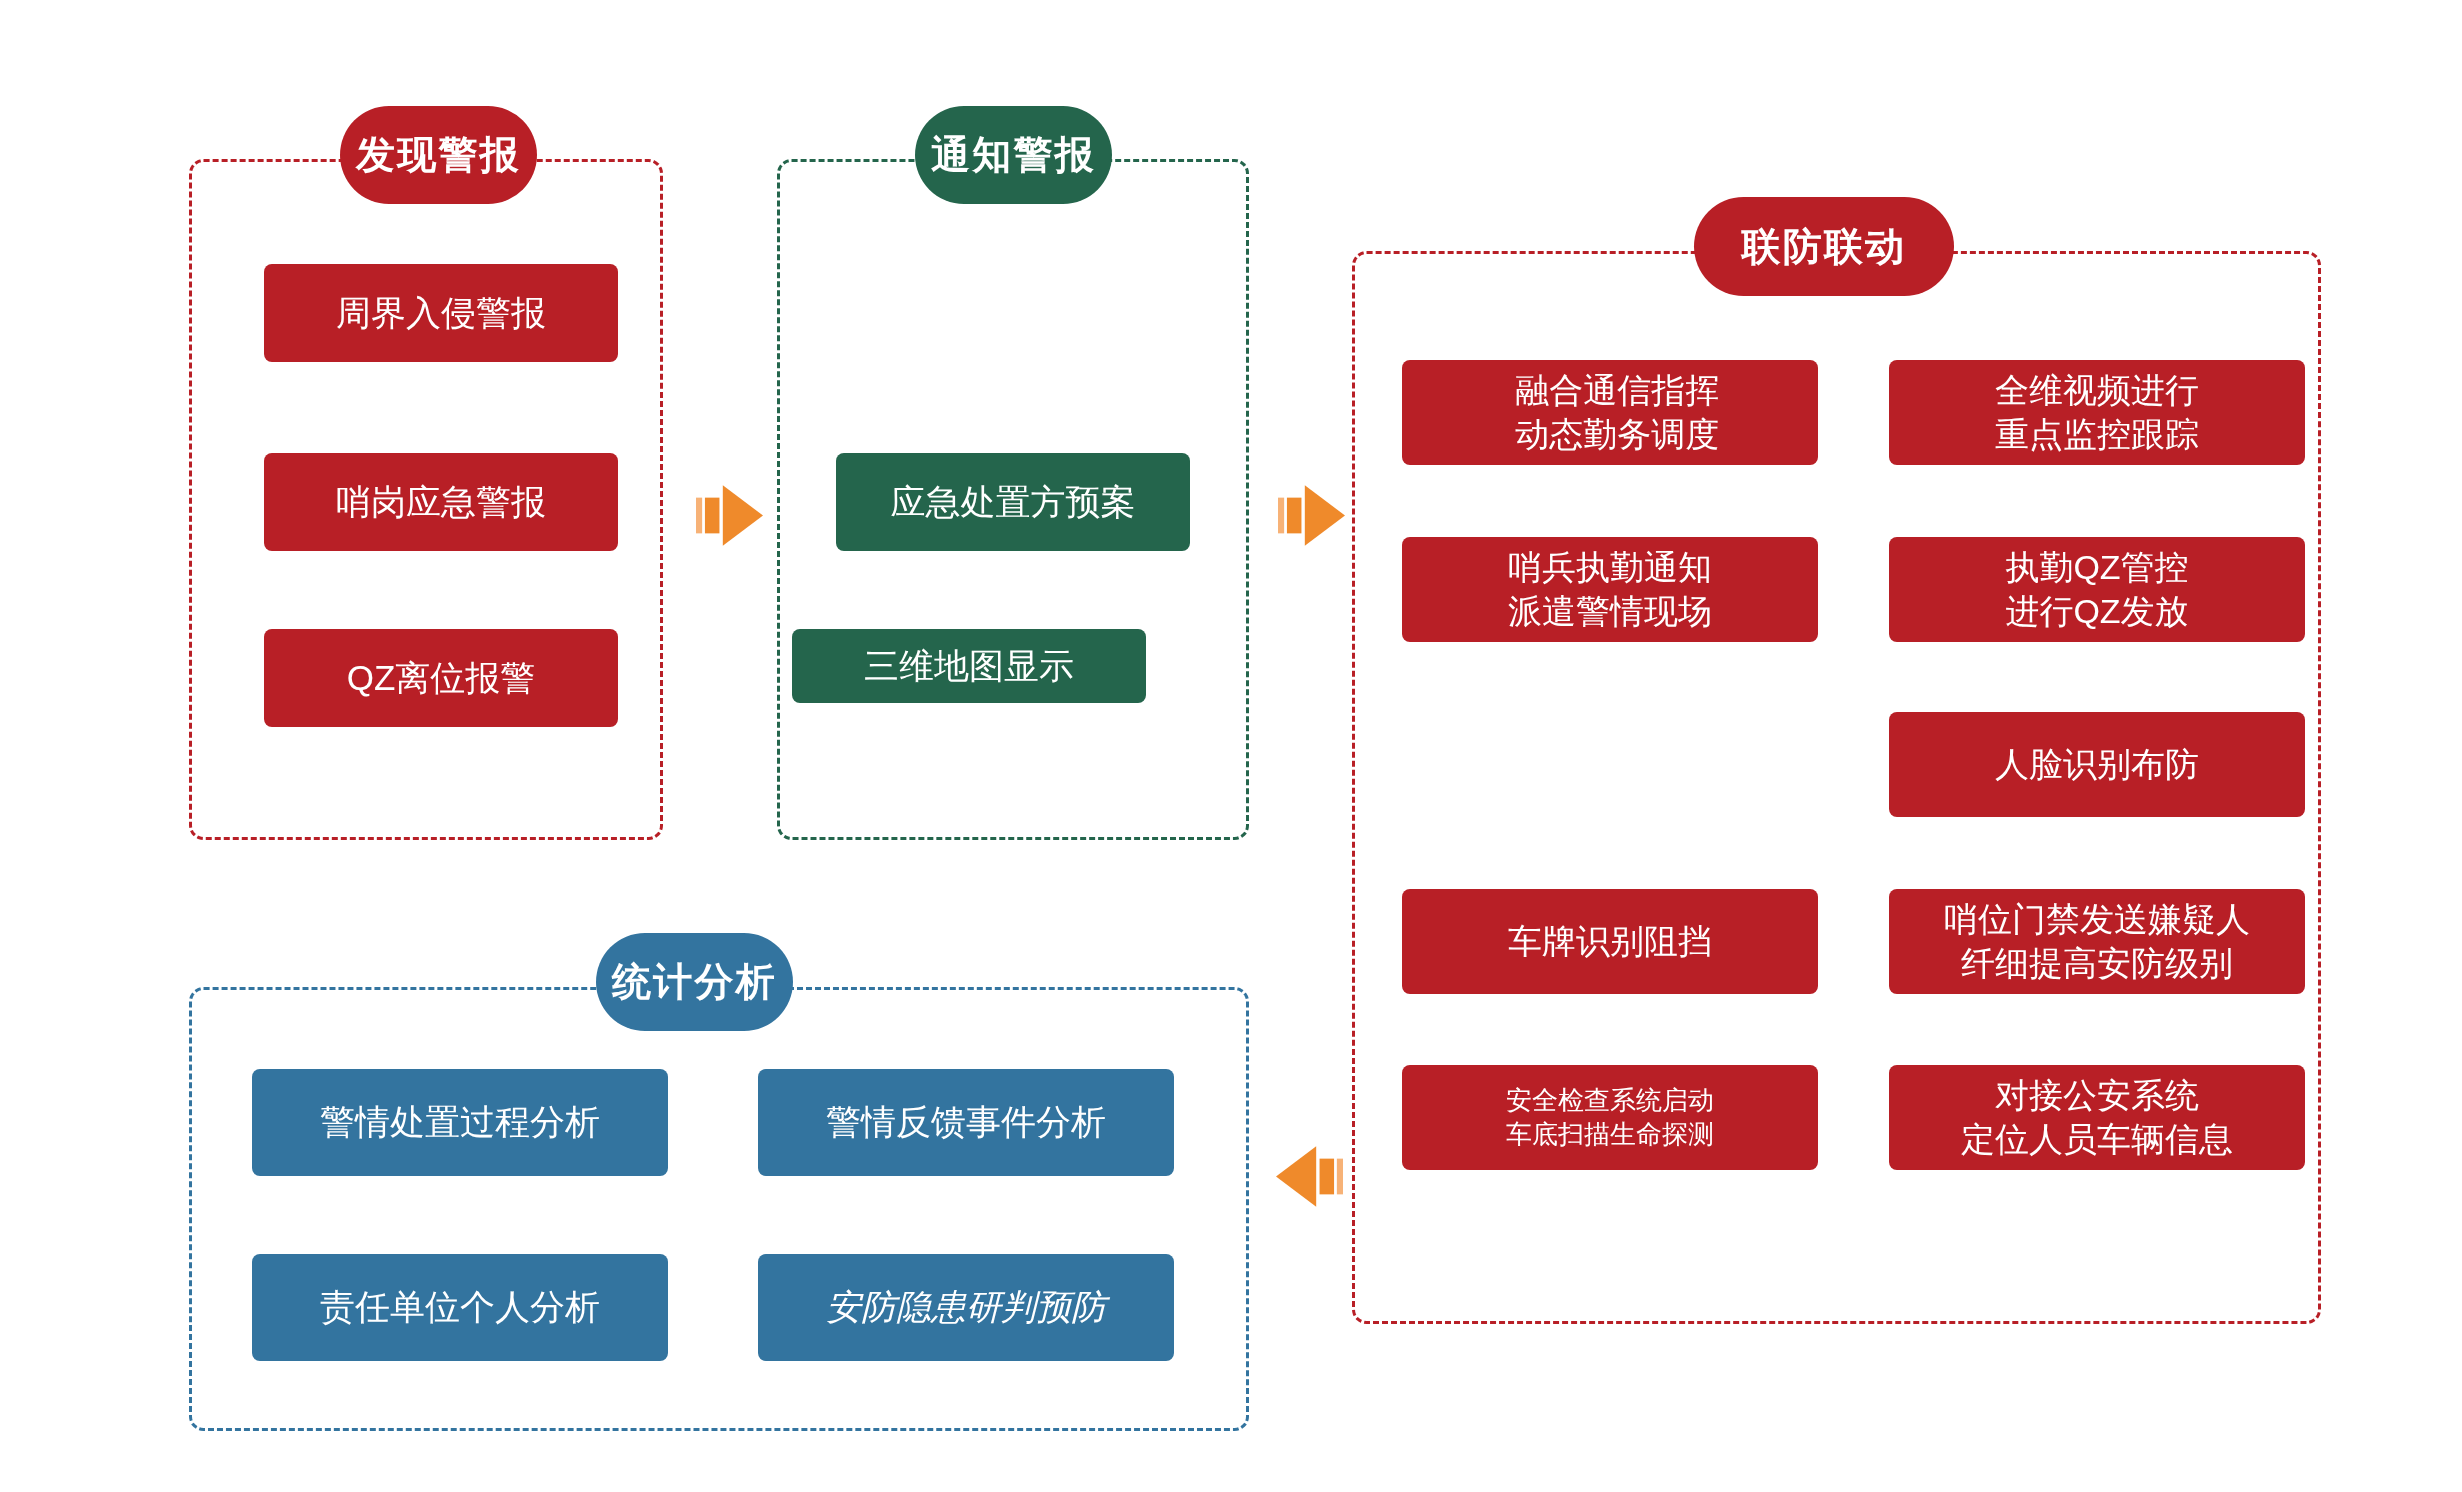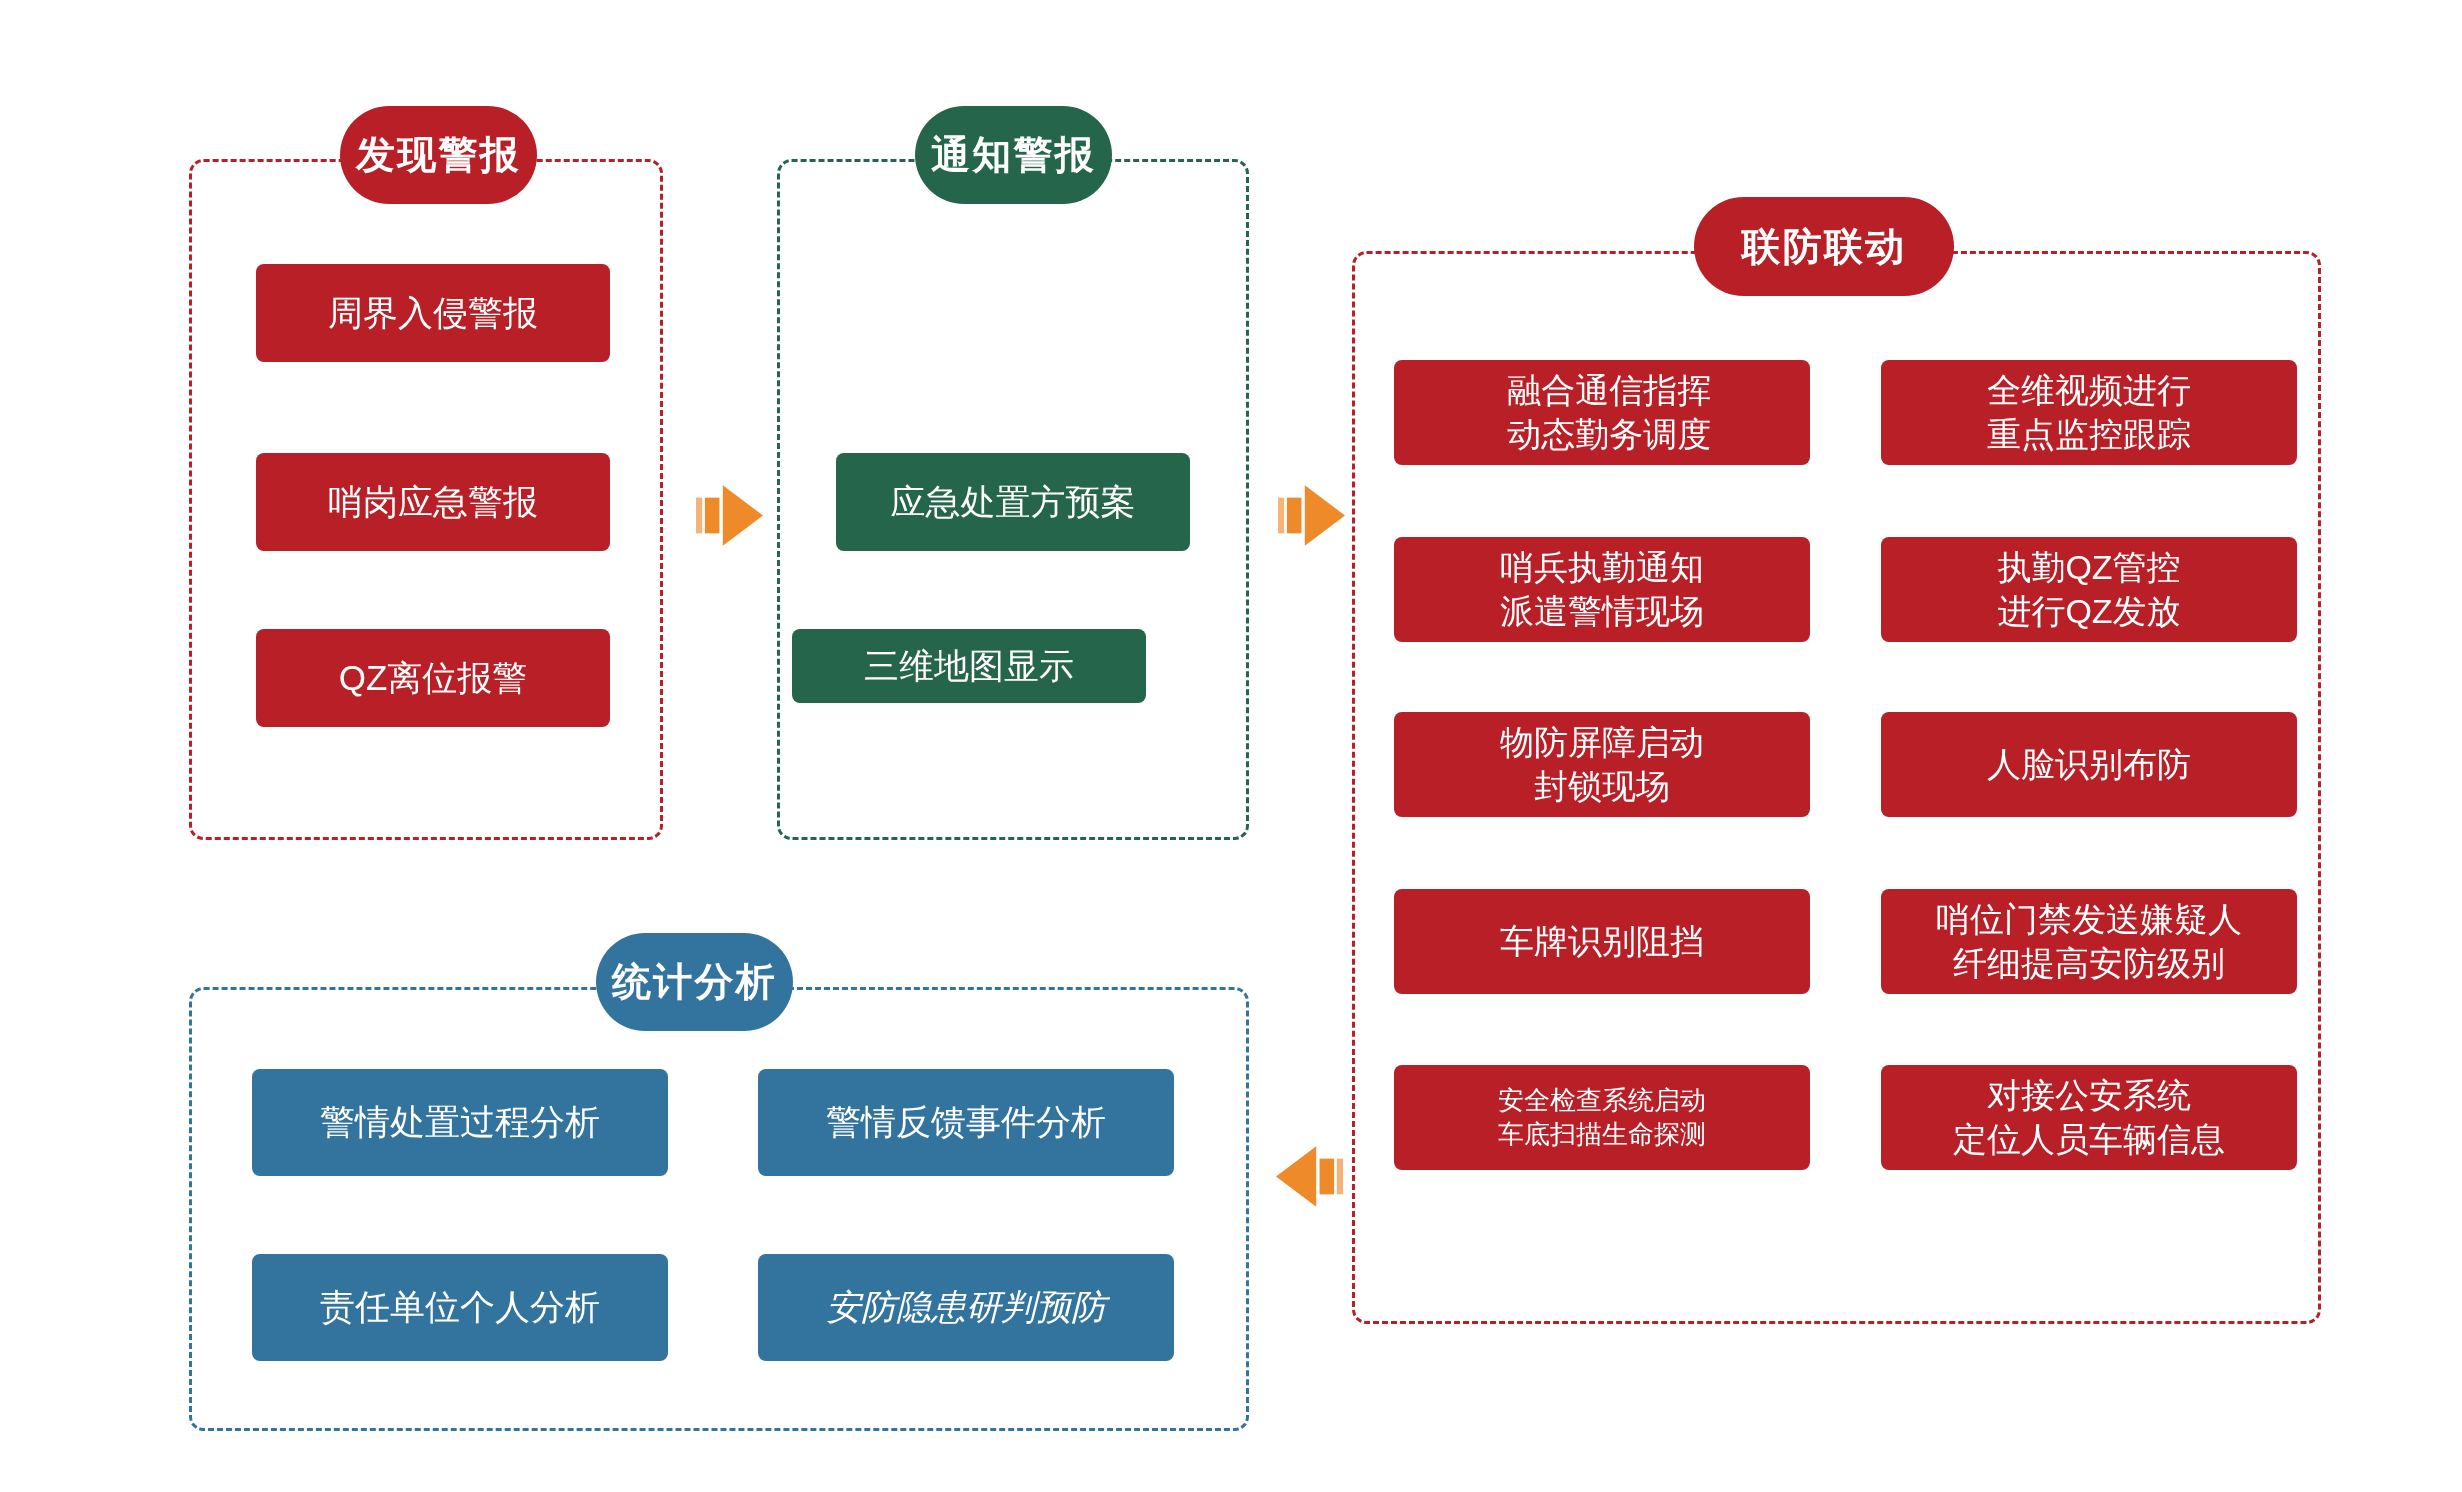--- a/index.html
+++ b/index.html
@@ -52,21 +52,21 @@
     display:flex;
     align-items:center;
     justify-content:center;
     text-align:center;
     border-radius:7.9px;
     color:#ffffff;
     line-height:1.28;
     white-space:pre-line;
     padding:2.2px 5.6px;
   }
-  .box.red{   background:#B81F26; }
+  .box.red{   background:#B81F26;margin-left:8px; }
   .box.green{ background:#24654C; }
   .box.blue{  background:#33749F; }
 
   
   .arrow{
     position:absolute;
     display:block;
     z-index:4;
   }
 </style>
@@ -109,22 +109,20 @@
   <div class="panel red" style="left:1352px;top:251px;width:969px;height:1073px;"></div>
 
   <div class="pill red" style="left:1694px;top:197px;width:260px;height:99px;font-size:39px;">联防联动</div>
 
   <div class="box red" style="left:1394px;top:360px;width:416px;height:105px;font-size:34px;padding-left:20px;">融合通信指挥
 动态勤务调度</div>
 
   <div class="box red" style="left:1394px;top:537px;width:416px;height:105px;font-size:34px;">哨兵执勤通知
 派遣警情现场</div>
 
-  <div class="box red" style="left:1394px;top:712px;width:416px;height:105px;font-size:34px;">物防屏障启动
-封锁现场</div>
 
   <div class="box red" style="left:1394px;top:889px;width:416px;height:105px;font-size:34px;">车牌识别阻挡</div>
 
   <div class="box red" style="left:1394px;top:1065px;width:416px;height:105px;font-size:26px;">安全检查系统启动
 车底扫描生命探测</div>
 
   <div class="box red" style="left:1881px;top:360px;width:416px;height:105px;font-size:34px;">全维视频进行
 重点监控跟踪</div>
 
   <div class="box red" style="left:1881px;top:712px;width:416px;height:105px;font-size:34px;">人脸识别布防</div>

